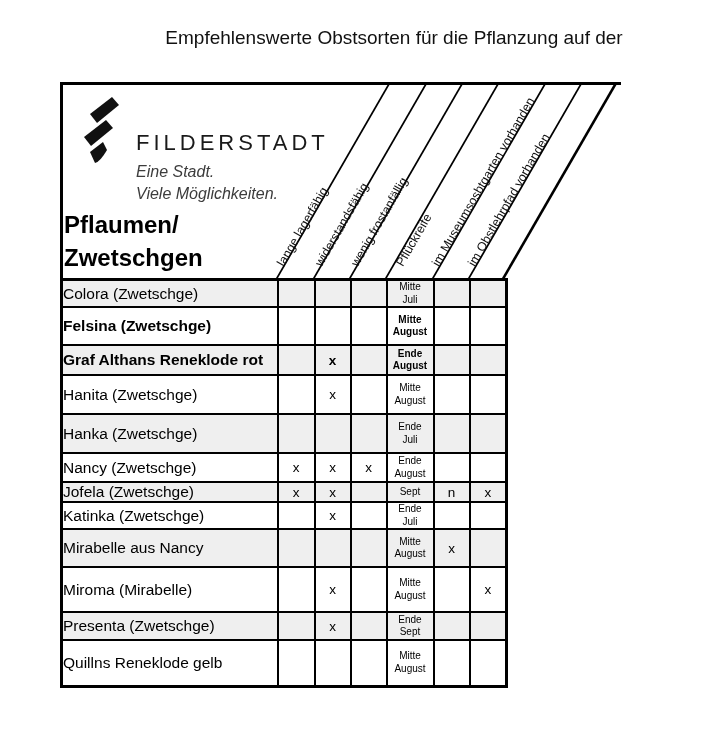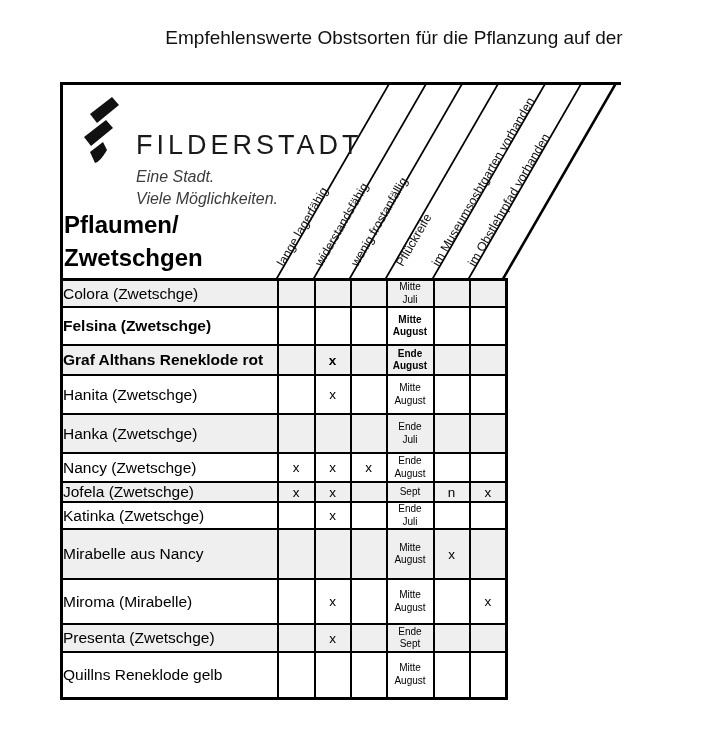--- a/index.html
+++ b/index.html
@@ -25,21 +25,21 @@
   }
   .hcell.last{border-right:3px solid #000;}
   .hlabel{
     position:absolute;font-size:12.5px;line-height:1;white-space:nowrap;
     transform:rotate(-60deg);transform-origin:0 100%;z-index:2;color:#111;
   }
   
   .logo{position:absolute;left:22px;top:10px;display:flex;z-index:2;}
   .logo svg{display:block;}
   .logo-text{margin-left:10px;margin-top:38px;}
-  .logo-name{font-size:27px;letter-spacing:4px;color:#1a1a1a;}
+  .logo-name{font-size:22px;letter-spacing:4px;color:#1a1a1a;}
   .logo-tag{font-size:16px;font-style:italic;color:#3c3c3c;line-height:1.4;margin-top:5px;}
   
   .category{position:absolute;left:4px;bottom:4px;font-size:24px;font-weight:bold;line-height:1.35;z-index:2;}
   
   table.grid{border-collapse:collapse;table-layout:fixed;border:3px solid #000;}
   table.grid td{border:2px solid #000;padding:0;overflow:hidden;box-sizing:border-box;}
   table.grid tr:nth-child(odd) td{background:#efefef;}
   td.name{font-size:15.5px;text-align:left;padding:1px 2px 1px 6px;}
   td.mark{text-align:center;font-size:13.5px;}
   td.reife{text-align:center;font-size:10px;line-height:1.25;white-space:pre-line;}
@@ -180,21 +180,21 @@
           <tr style="height: 27px;">
             <td class="name">Katinka (Zwetschge)</td>
             <td class="mark"></td>
             <td class="mark">x</td>
             <td class="mark"></td>
             <td class="reife">Ende
 Juli</td>
             <td class="mark"></td>
             <td class="mark"></td>
           </tr>
-          <tr style="height: 50px;">
+          <tr style="height: 38px;">
             <td class="name">Mirabelle aus Nancy</td>
             <td class="mark"></td>
             <td class="mark"></td>
             <td class="mark"></td>
             <td class="reife">Mitte
 August</td>
             <td class="mark">x</td>
             <td class="mark"></td>
           </tr>
           <tr style="height: 45px;">

